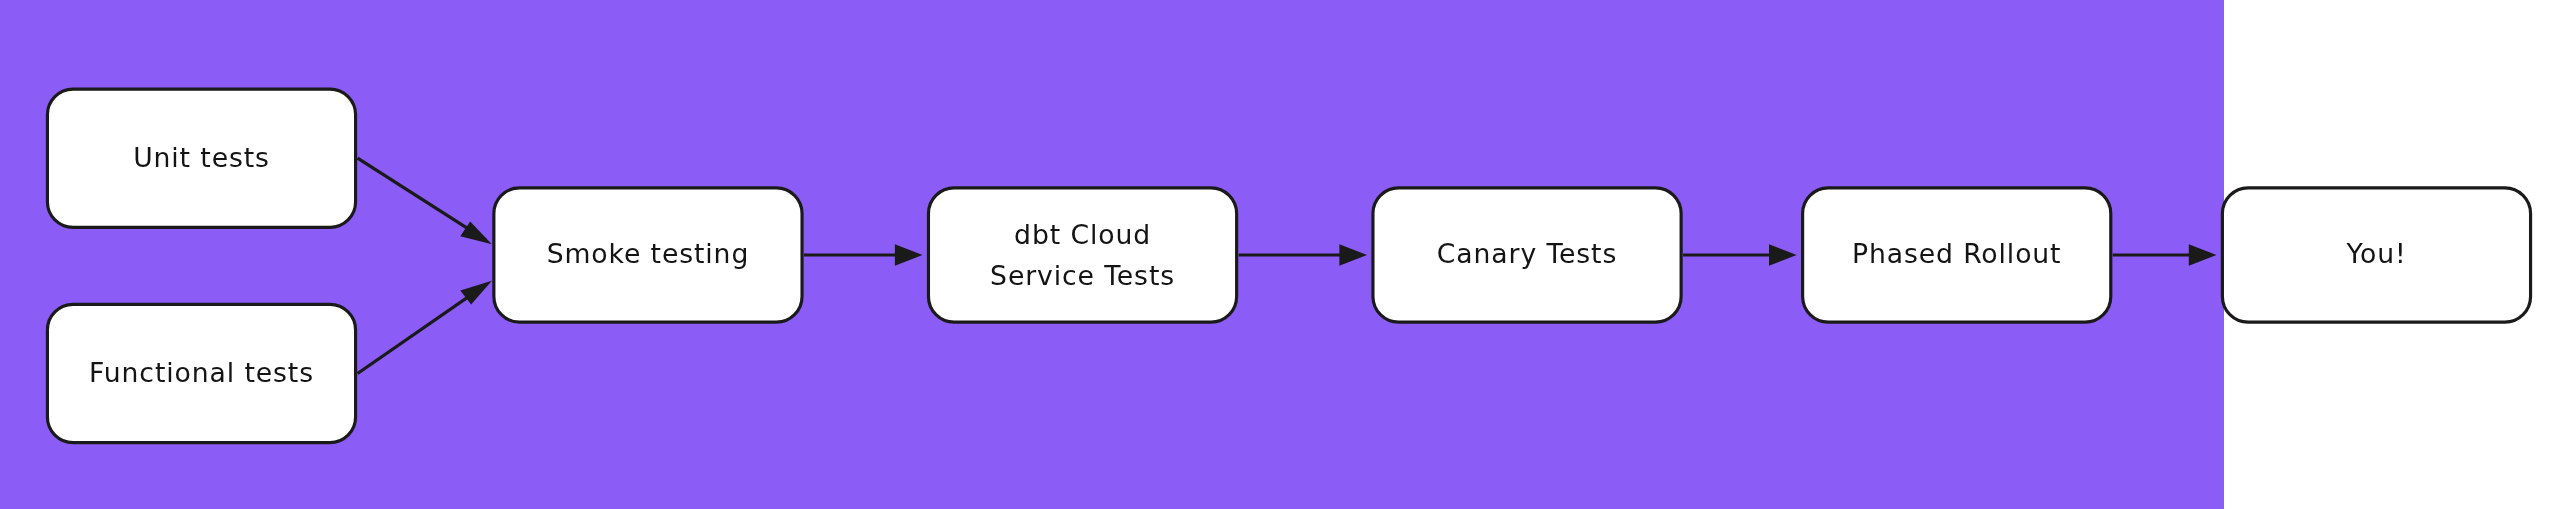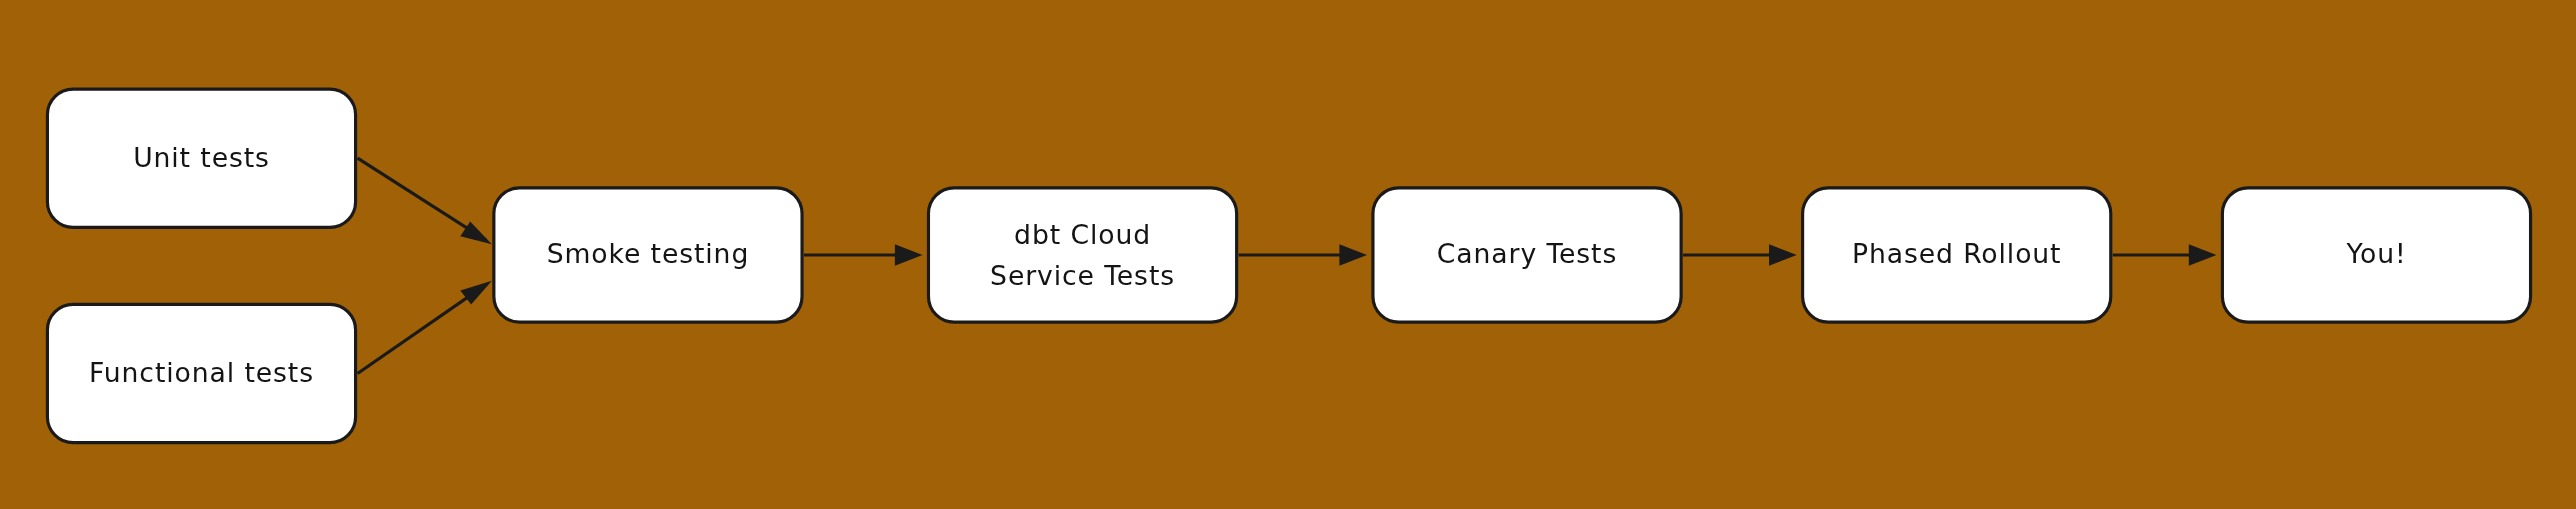--- a/index.html
+++ b/index.html
@@ -9,23 +9,23 @@
     background: #ffffff;
   }
   body {
     width: 2576px;
     height: 510px;
     overflow: hidden;
     font-family: "DejaVu Sans", sans-serif;
   }
   #diagram-root {
     position: relative;
-    width: 2576px;
+    width: 2224px;
     height: 510px;
-    background: #a16207;
+    background: #8b5cf6;
   }
   #flow-svg {
     position: absolute;
     top: 0;
     left: 0;
     width: 2576px;
     height: 510px;
     display: block;
   }
   .node-box {

